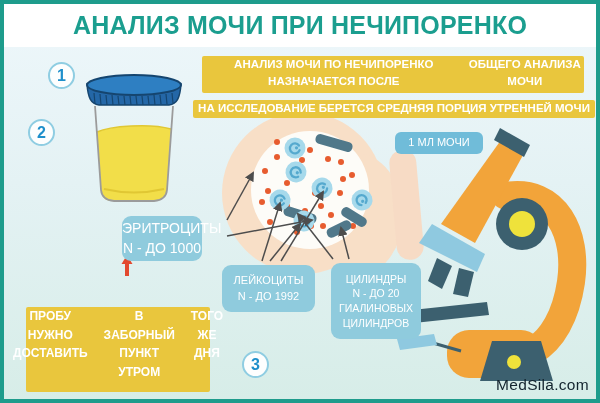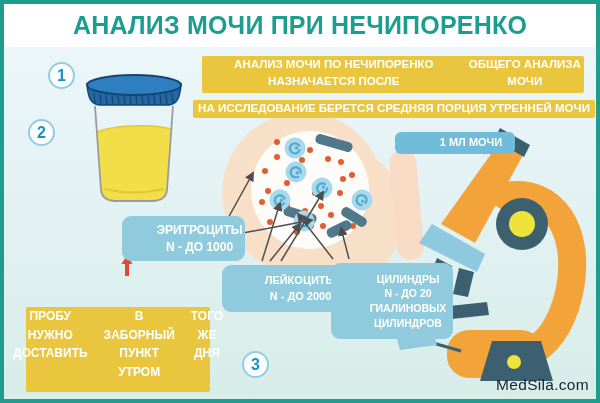--- a/index.html
+++ b/index.html
@@ -21,29 +21,28 @@
     position:absolute;width:27px;height:27px;border-radius:50%;background:#FDFEFE;
     border:2px solid #8FCDE2;box-sizing:border-box;color:#1E8FCB;font-weight:bold;font-size:16px;
     display:flex;align-items:center;justify-content:center;z-index:3;
   }
   .note{
     position:absolute;background:#E9C63D;color:#FFFFFF;font-weight:bold;text-align:center;
     display:flex;flex-direction:row;justify-content:center;z-index:3;border-radius:2px;
     line-height:1.45;
   }
   .cyan{
-    position:absolute;background:#8FCBDD;color:#FFFFFF;font-weight:bold;text-align:center;
+    position:absolute;background:#8FCBDD;color:#FFFFFF;font-weight:normal;text-align:center;
     display:flex;flex-direction:column;justify-content:center;z-index:3;border-radius:9px;
     line-height:1.4;
-    padding-left:32px;
   }
   .note1{left:198px;top:52px;width:382px;height:37px;font-size:11.5px;}
   .note2{left:189px;top:96px;width:402px;height:18px;font-size:11.5px;}
   .volume{left:391px;top:128px;width:88px;height:22px;background:#70BCD9;font-size:11px;border-radius:6px;}
-  .erythro{left:118px;top:212px;width:91px;height:45px;font-size:12px;}
+  .erythro{left:118px;top:212px;width:80px;height:45px;font-size:14px;}
   .leuko{left:218px;top:261px;width:93px;height:47px;font-size:11px;}
   .cyl{left:327px;top:259px;width:90px;height:76px;font-size:10.5px;}
   .delivery{left:22px;top:303px;width:184px;height:85px;font-size:12px;line-height:1.55;gap:16px;}
   .watermark{
     position:absolute;right:4px;top:372px;z-index:4;font-size:15.5px;font-weight:normal;
     color:#13242E;letter-spacing:.3px;padding-right:3px;
   }
 </style>
 </head>
 <body>
@@ -208,21 +207,21 @@
     <div>ТОГО ЖЕ ДНЯ</div>
   </div>
 
   <div class="cyan volume">1 МЛ МОЧИ</div>
   <div class="cyan erythro">
     <div>ЭРИТРОЦИТЫ</div>
     <div>N - ДО 1000</div>
   </div>
   <div class="cyan leuko">
     <div>ЛЕЙКОЦИТЫ</div>
-    <div>N - ДО 2000</div>
+    <div>N - ДО 1992</div>
   </div>
   <div class="cyan cyl">
     <div>ЦИЛИНДРЫ</div>
     <div>N - ДО 20</div>
     <div>ГИАЛИНОВЫХ</div>
     <div>ЦИЛИНДРОВ</div>
   </div>
 
   <div class="watermark">MedSila.com</div>
 </div>

